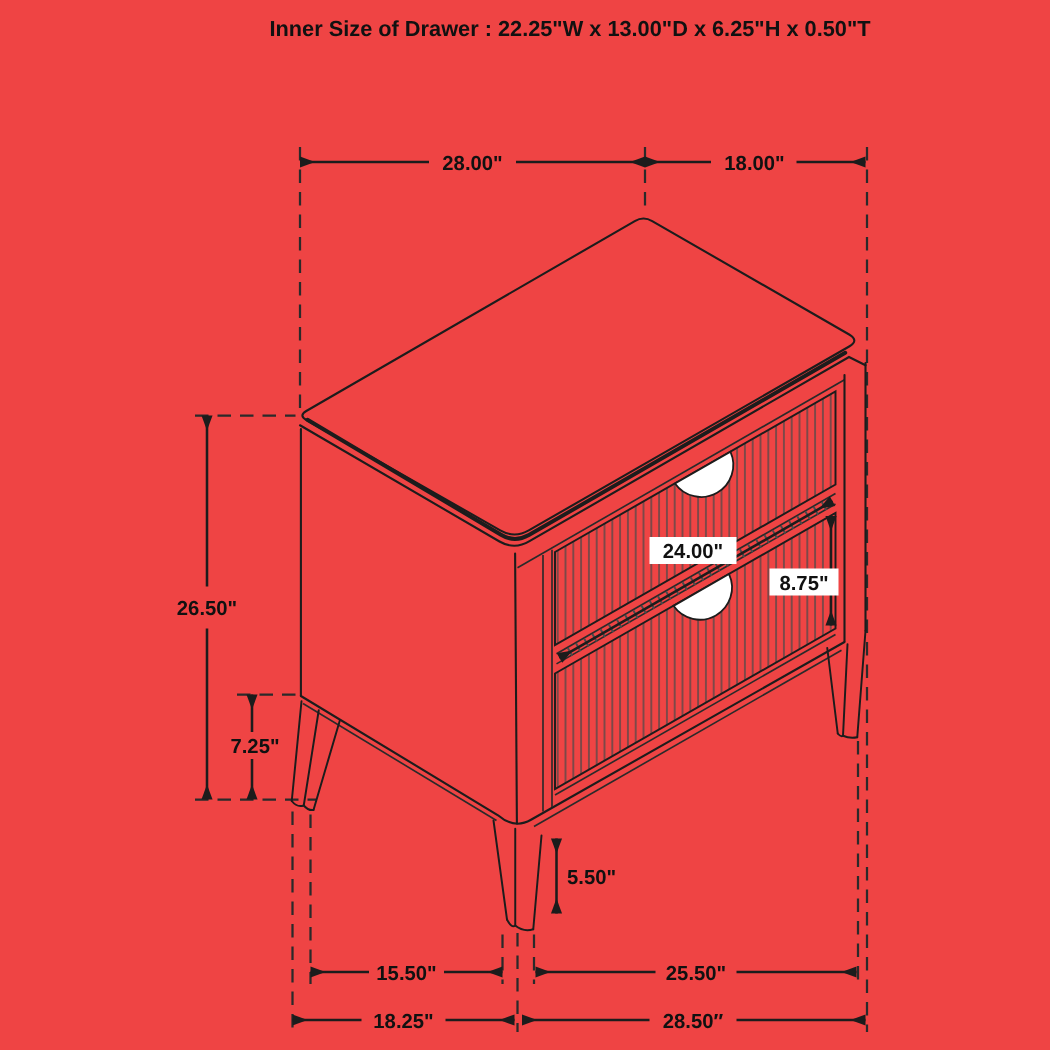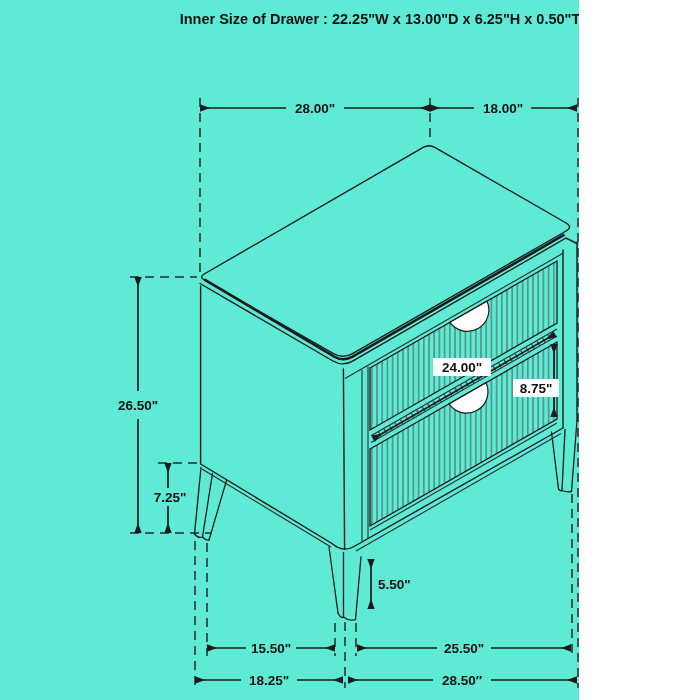--- a/index.html
+++ b/index.html
@@ -1,17 +1,17 @@
 <!DOCTYPE html>
 <html><head>
 <meta charset="utf-8">
 <style>
   html,body{margin:0;padding:0;background:#ffffff;}
   #stage{
-    position:relative;width:579px;height:700px;background:#5eead4;
+    position:relative;width:700px;height:700px;background:#ef4444;
     font-family:"Liberation Sans", sans-serif;overflow:hidden;
   }
   svg{display:block;}
   .edge{stroke:#1c1c1c;stroke-width:1.4;fill:none;stroke-linecap:round;}
   .thin{stroke:#2a2a2a;stroke-width:1.1;fill:none;}
   .heavy{stroke:#1c1c1c;stroke-width:2.6;fill:none;stroke-linecap:round;}
   .dim{stroke:#1c1c1c;stroke-width:1.7;fill:none;}
   .ext{stroke:#2a2a2a;stroke-width:1.5;fill:none;stroke-dasharray:9 6;}
   .panel{fill:url(#flutes);stroke:#1c1c1c;stroke-width:1.3;}
   .notch{fill:#ffffff;stroke:#1c1c1c;stroke-width:1.2;}

